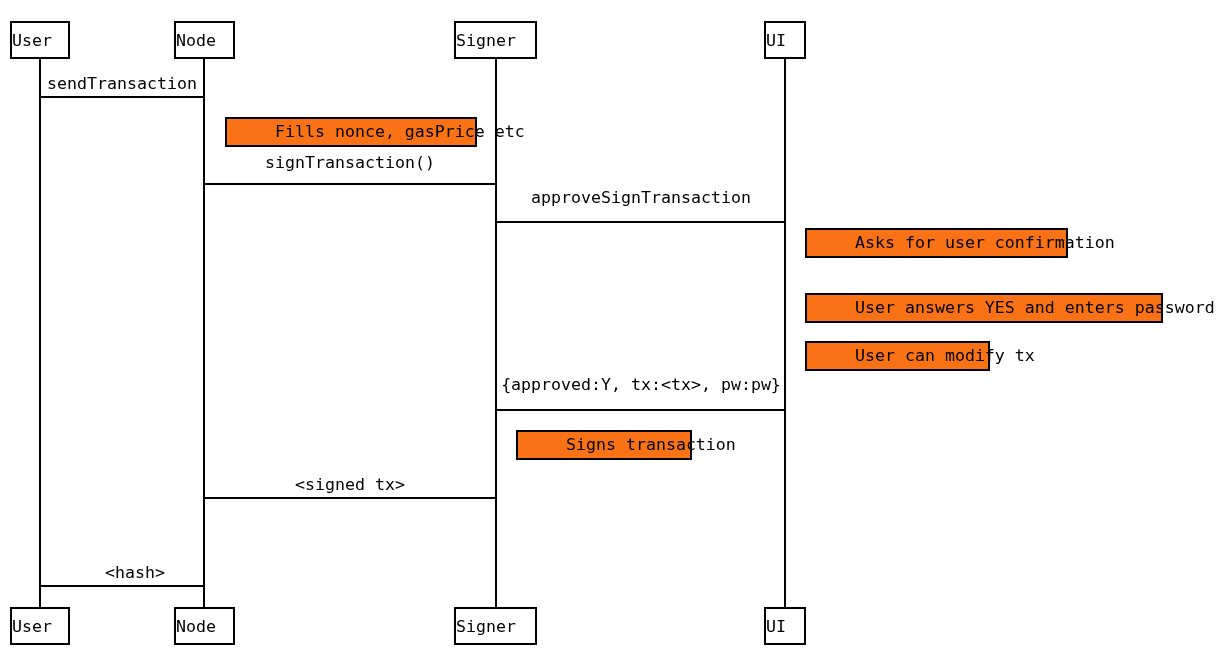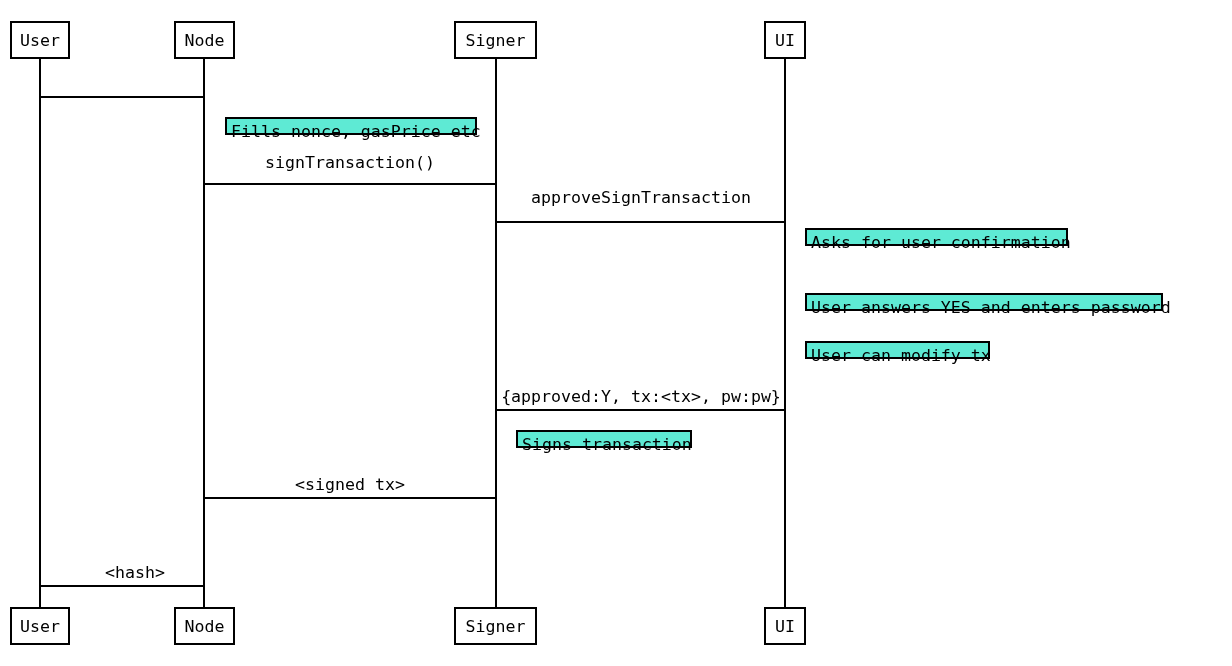--- a/index.html
+++ b/index.html
@@ -37,29 +37,30 @@
     line-height: 22px;
   }
   .actor {
     position: absolute;
     height: 38px;
     box-sizing: border-box;
     border: 2px solid #000000;
     background: #ffffff;
     display: flex;
     align-items: center;
-    justify-content: center;
+    justify-content: flex-start;
   }
   .note {
     position: absolute;
-    height: 18px;
+    height: 30px;
     box-sizing: border-box;
     border: 2px solid #000000;
-    background: #5eead4;
+    background: #f97316;
     line-height: 26px;
+    padding-left: 44px;
   }
   .note > span {
     white-space: nowrap;
     padding-left: 4px;
     display: inline-block;
   }
 </style>
 </head>
 <body>
 
@@ -70,23 +71,24 @@
   <div class="lifeline" style="left:495px"></div>
   <div class="lifeline" style="left:784px"></div>
 
   <div class="msg-line" style="left:40px;  top:96px;  width:164px"></div>
   <div class="msg-line" style="left:204px; top:183px; width:292px"></div>
   <div class="msg-line" style="left:496px; top:221px; width:289px"></div>
   <div class="msg-line" style="left:496px; top:409px; width:289px"></div>
   <div class="msg-line" style="left:204px; top:497px; width:292px"></div>
   <div class="msg-line" style="left:40px;  top:585px; width:164px"></div>
 
+  <div class="msg-label" style="left:122px; top:73px">sendTransaction</div>
   <div class="msg-label" style="left:350px; top:152px">signTransaction()</div>
   <div class="msg-label" style="left:641px; top:187px">approveSignTransaction</div>
-  <div class="msg-label" style="left:641px; top:386px">{approved:Y, tx:&lt;tx&gt;, pw:pw}</div>
+  <div class="msg-label" style="left:641px; top:374px">{approved:Y, tx:&lt;tx&gt;, pw:pw}</div>
   <div class="msg-label" style="left:350px; top:474px">&lt;signed tx&gt;</div>
   <div class="msg-label" style="left:135px; top:562px">&lt;hash&gt;</div>
 
   <div class="note" style="left:225px; top:117px; width:252px">
     <span>Fills nonce, gasPrice etc</span>
   </div>
   <div class="note" style="left:805px; top:228px; width:263px">
     <span>Asks for user confirmation</span>
   </div>
   <div class="note" style="left:805px; top:341px; width:185px">

